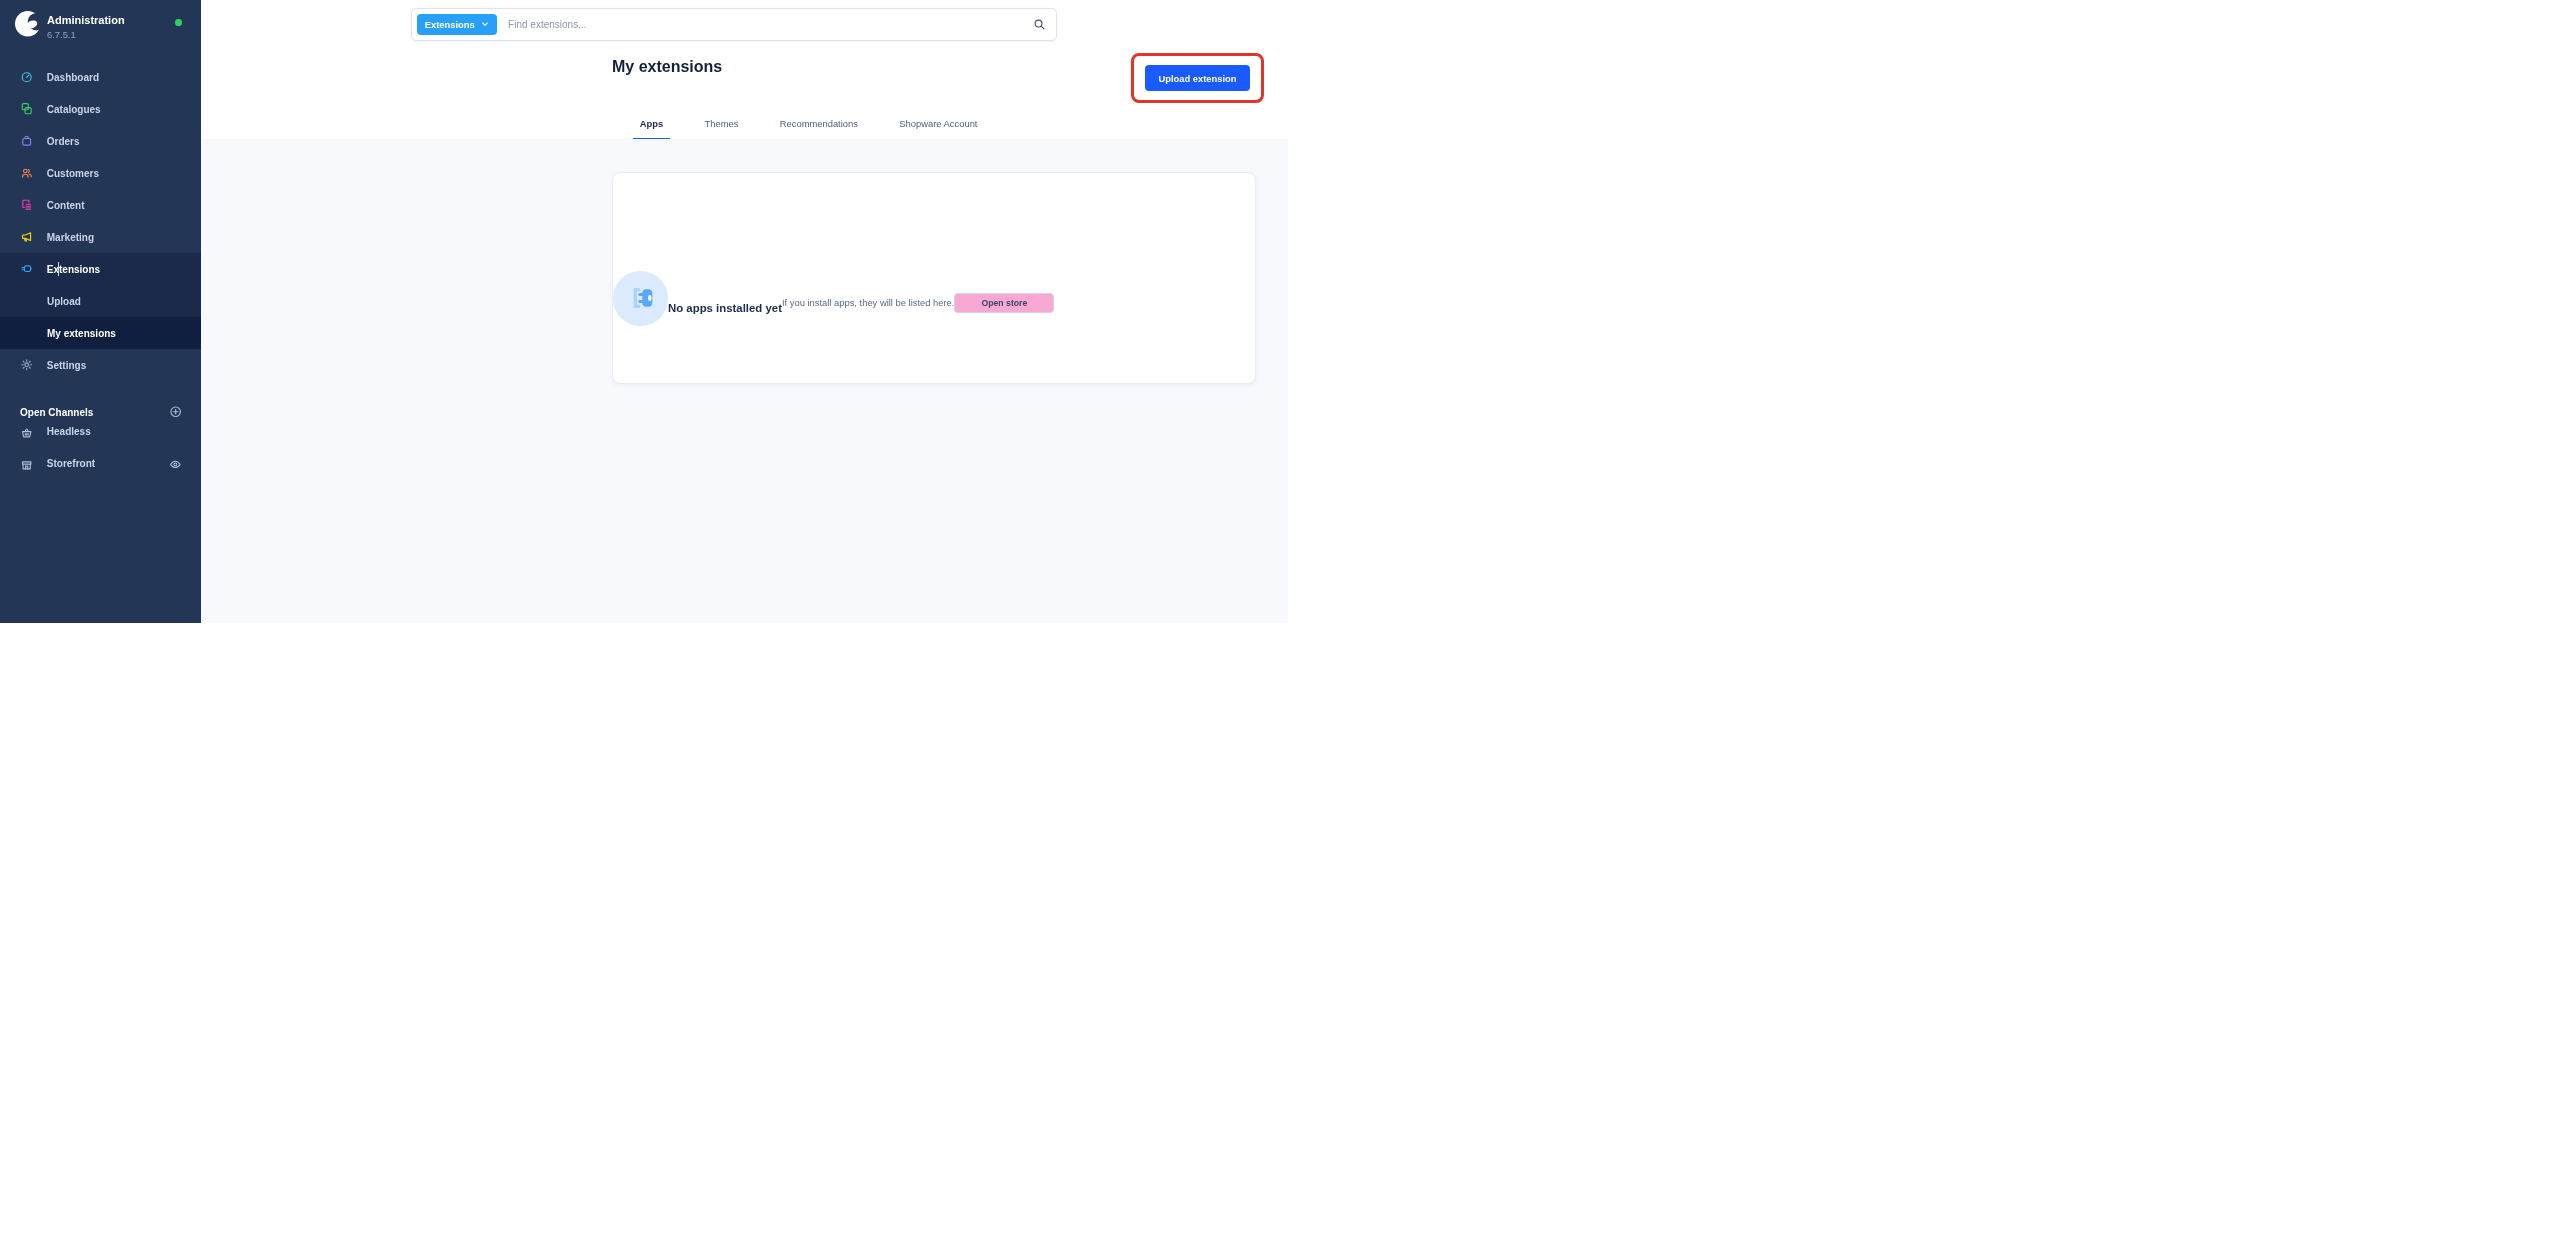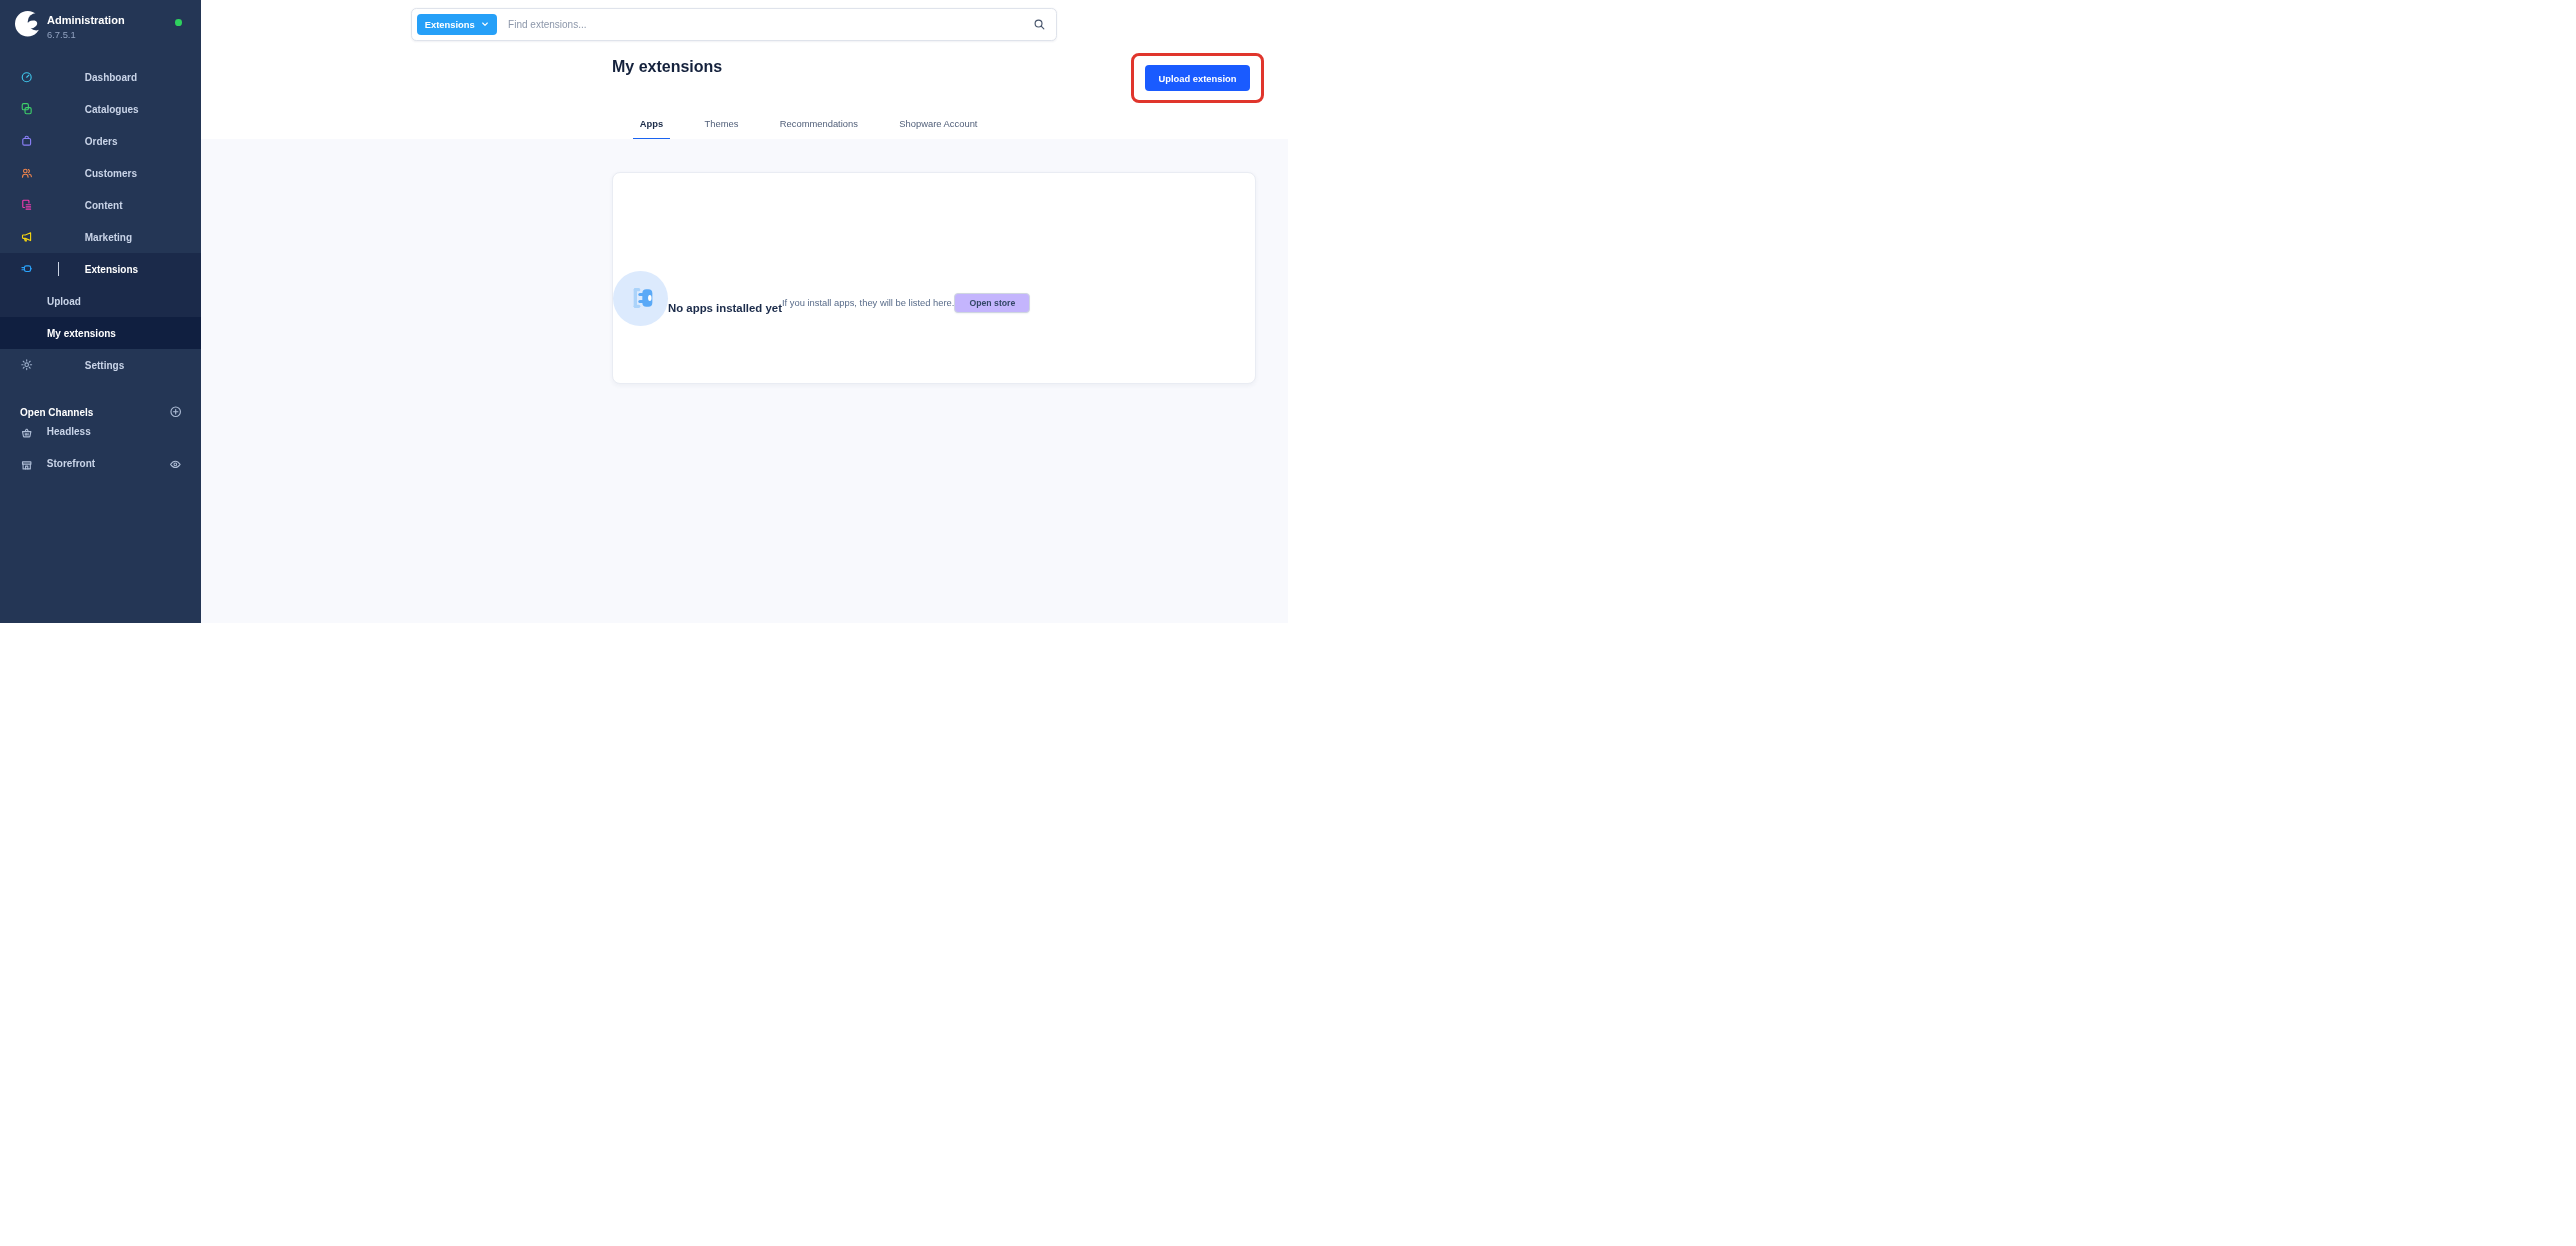--- a/index.html
+++ b/index.html
@@ -7,21 +7,21 @@
 
   
   .sidebar{position:absolute;left:0;top:0;width:201px;height:623px;background:#243655;color:#cdd8ea;}
   .sidebar-header{position:relative;height:61px;}
   .logo{position:absolute;left:14.7px;top:11.4px;width:25.4px;height:25.4px;}
   .brand{position:absolute;left:47px;top:14.7px;line-height:1;}
   .brand-title{font-size:11px;font-weight:700;color:#ffffff;}
   .brand-version{margin-top:4.7px;font-size:9.4px;color:#93a4c2;}
   .status-dot{position:absolute;right:19.4px;top:19px;width:6.7px;height:6.7px;border-radius:50%;background:#2ed15e;}
   .menu{position:absolute;top:61px;left:0;right:0;}
-  .menu-item{position:relative;display:flex;align-items:center;height:32px;padding-left:20px;cursor:pointer;font-size:10px;font-weight:600;color:#c9d4e8;gap:38px;}
+  .menu-item{position:relative;display:flex;align-items:center;height:32px;padding-left:20px;cursor:pointer;font-size:10px;font-weight:600;color:#c9d4e8;}
   .menu-item .ic{width:13.4px;height:13.4px;margin-right:13.4px;flex:0 0 13.4px;}
   .menu-item.sub{padding-left:47px;}
   .menu-item.group-bg{background:#1b2a4a;}
   .menu-item.active{background:#101f40;color:#ffffff;}
   .menu-item.section-active{color:#ffffff;}
   .caret{position:absolute;left:58px;top:8.7px;width:1.3px;height:14.7px;background:#dfe7f5;opacity:.9;}
   .sales{position:absolute;top:398px;left:0;right:0;}
   .sales-head{display:flex;align-items:center;height:28px;padding:0 19px 0 20px;}
   .sales-title{font-size:10px;font-weight:700;color:#ffffff;flex:1;}
   .sc-row{display:flex;height:32px;padding:0 19px 0 20px;cursor:pointer;font-size:10px;font-weight:600;color:#c9d4e8;}
@@ -43,21 +43,21 @@
   .tabs{position:absolute;left:432px;bottom:-0.7px;display:flex;column-gap:28px;}
   .tab{padding:0 6.7px 8.7px 6.7px;font-size:9.4px;font-weight:500;color:#52607a;cursor:pointer;border-bottom:2px solid transparent;}
   .tab.active{color:#1c2c49;font-weight:700;border-bottom-color:#1a63f0;}
 
   
   .content{position:absolute;left:201px;top:139px;width:1087px;height:484px;background:#f8f9fd;}
   .card{position:absolute;left:411px;top:33px;width:644px;height:212px;background:#ffffff;border:0.7px solid #e9ecf3;border-radius:8px;box-shadow:0 1.3px 4px rgba(40,60,100,.05);display:flex;flex-direction:row;align-items:center;box-sizing:border-box;padding-top:40px;}
   .empty-icon{width:55px;height:55px;border-radius:50%;background:#dceafd;display:flex;align-items:center;justify-content:center;}
   .empty-title{margin:19px 0 0 0;font-size:11.4px;font-weight:700;color:#1b2b4a;}
   .empty-sub{margin:8px 0 0 0;font-size:9.4px;color:#596c8a;}
-  .open-store-btn{margin-top:10.7px;height:20px;padding:0 14px;background:#c4b5fd;border:0.7px solid #cfd6e0;border-radius:4px;box-shadow:0 0.7px 1.3px rgba(40,60,100,.06);font-family:inherit;font-size:8.7px;font-weight:700;color:#334766;cursor:pointer;}
+  .open-store-btn{margin-top:10.7px;height:20px;padding:0 26px;background:#f9a8d4;border:0.7px solid #cfd6e0;border-radius:4px;box-shadow:0 0.7px 1.3px rgba(40,60,100,.06);font-family:inherit;font-size:8.7px;font-weight:700;color:#334766;cursor:pointer;}
 
   svg{display:block;}
 </style>
 </head>
 <body>
 
 <div class="app">
 
   <aside class="sidebar">
     <div class="sidebar-header">

